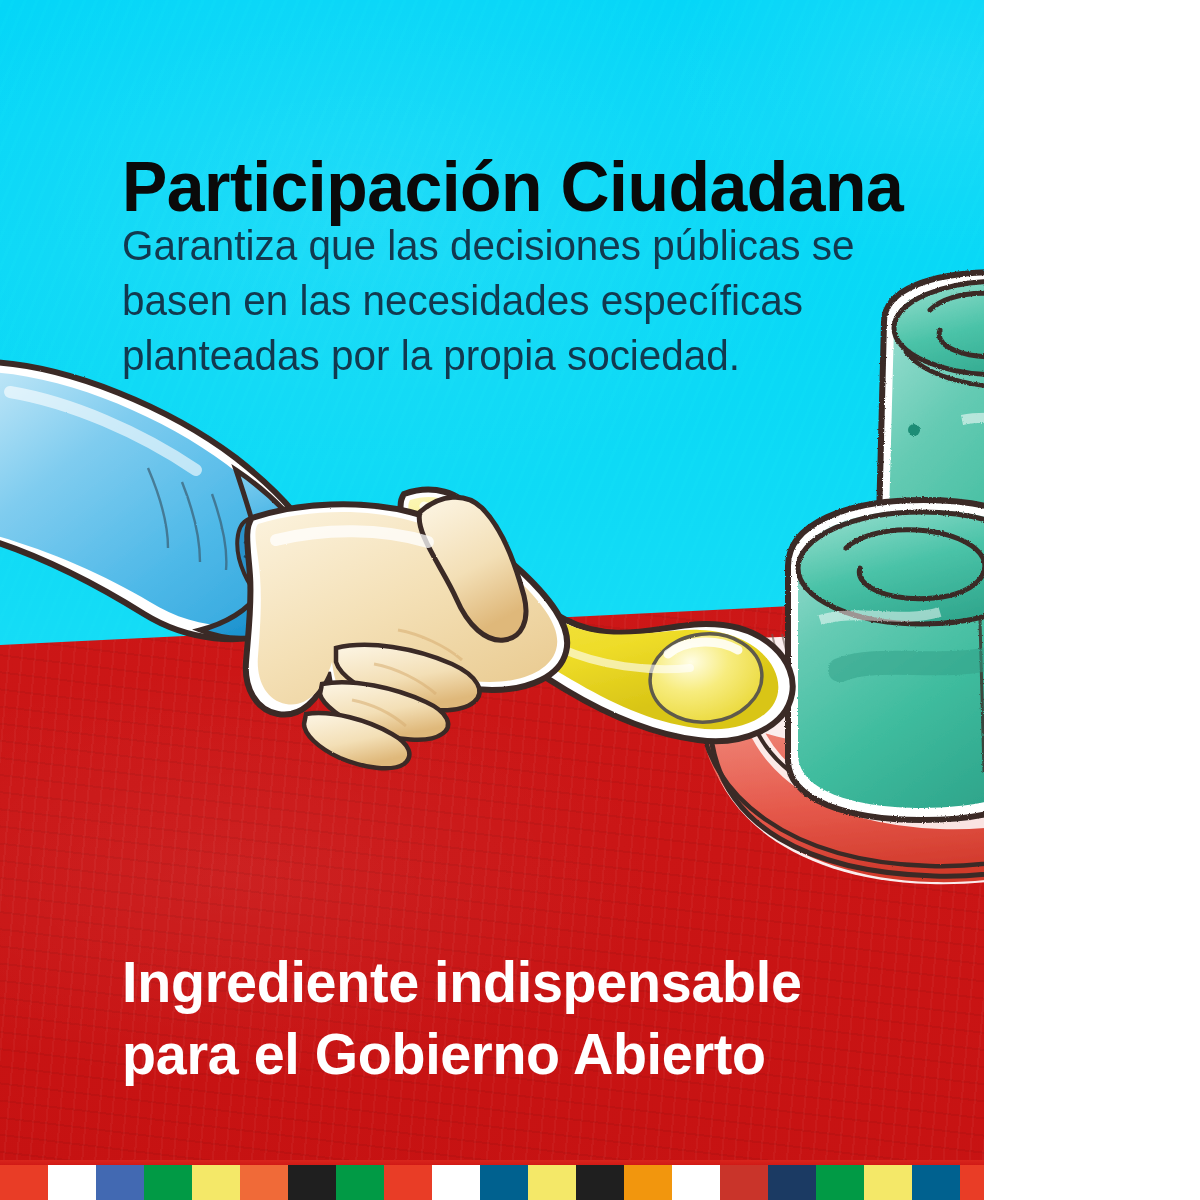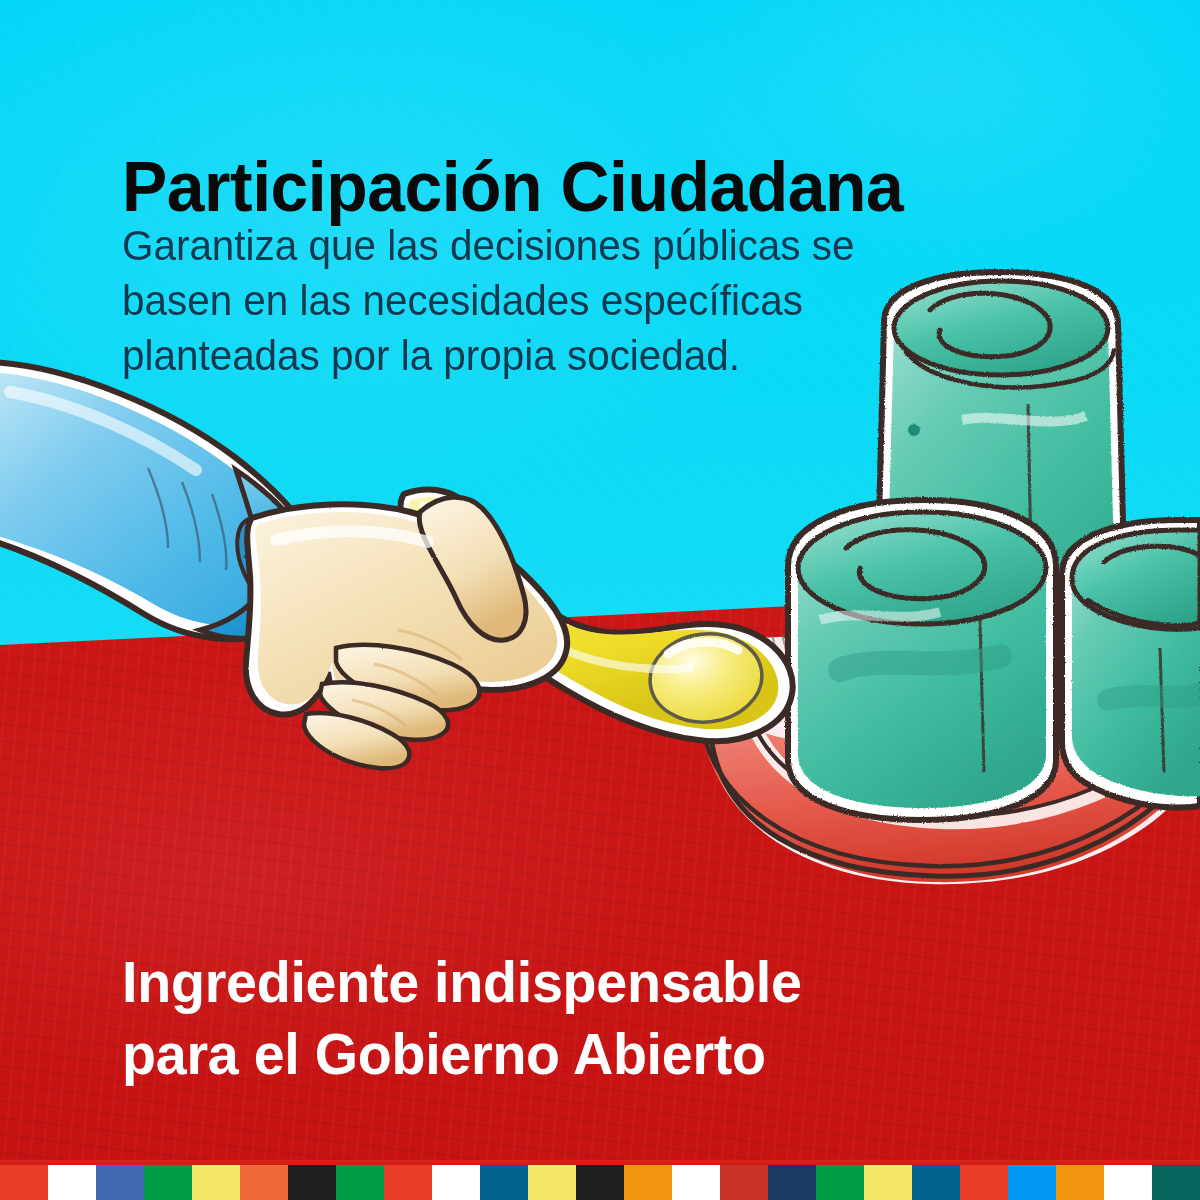--- a/index.html
+++ b/index.html
@@ -5,21 +5,21 @@
   html, body {
     margin: 0;
     padding: 0;
     background: #ffffff;
   }
   body {
     font-family: "Liberation Sans", sans-serif;
   }
   #poster {
     position: relative;
-    width: 1200px;
+    width: 984px;
     height: 1200px;
     overflow: hidden;
     background: #06D7F7;
   }
 
   
   .bg-cyan {
     position: absolute;
     left: 0; top: 0;
     width: 1200px; height: 700px;

